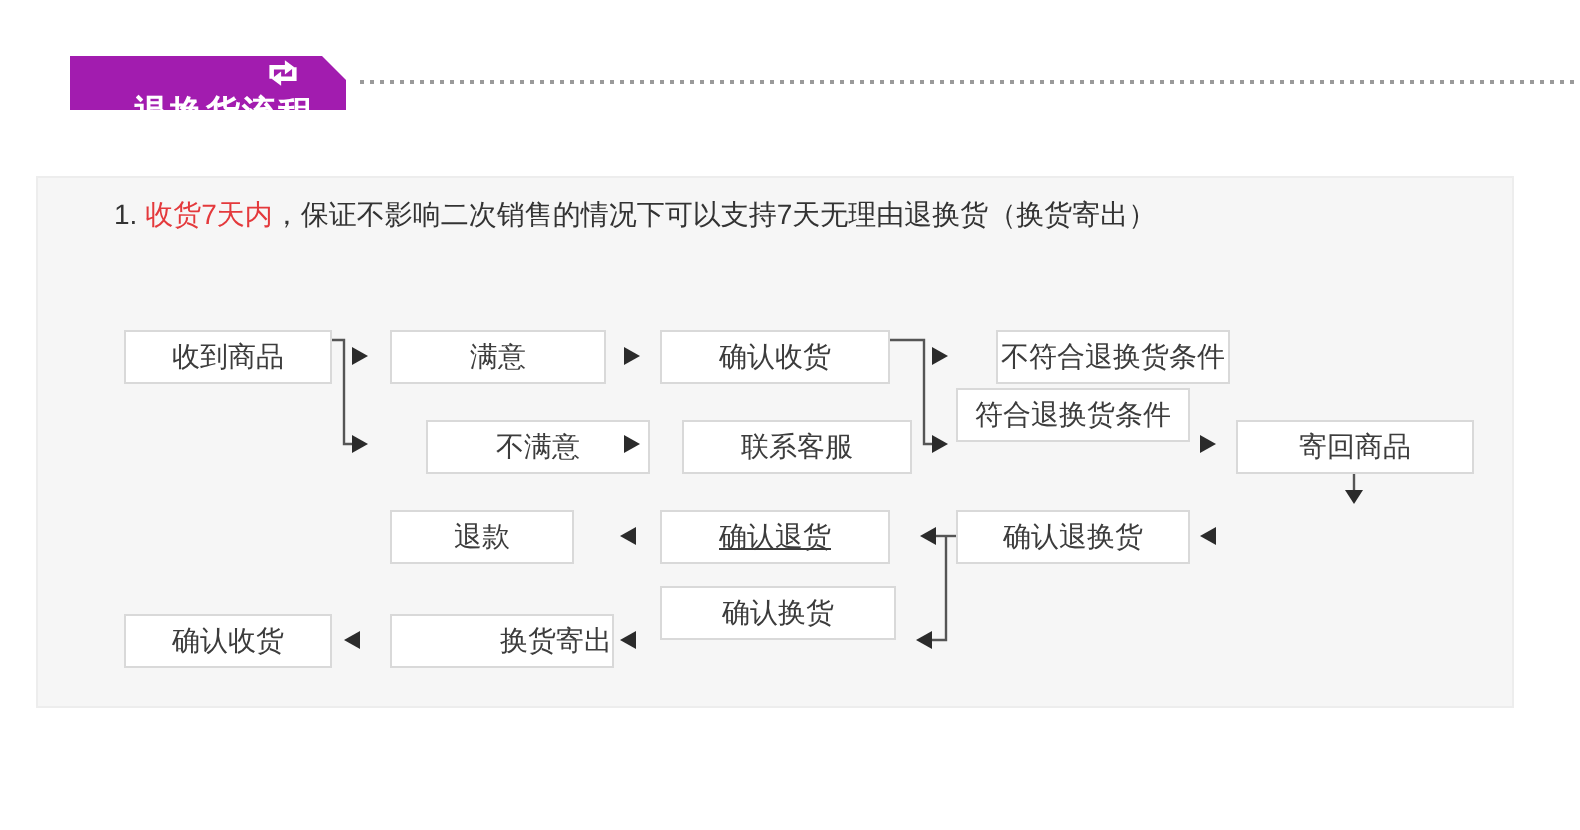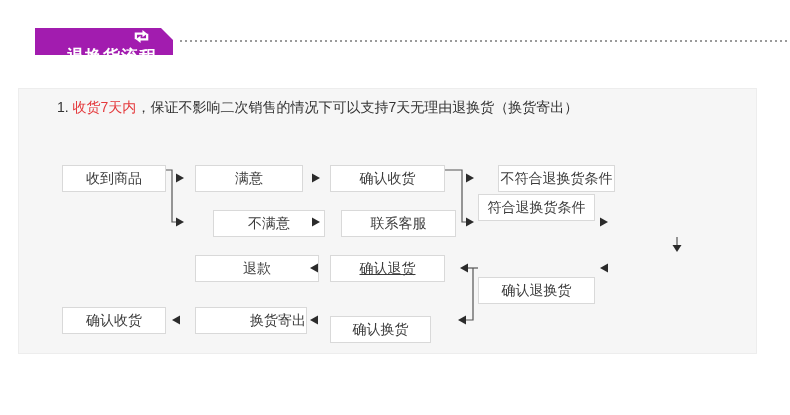--- a/index.html
+++ b/index.html
@@ -59,28 +59,29 @@
   </div>
 
   <div class="fbox" style="left:62px;  top:165px; width:104px;">收到商品</div>
   <div class="fbox" style="left:195px; top:165px; width:108px;">满意</div>
   <div class="fbox" style="left:330px; top:165px; width:115px;">确认收货</div>
   <div class="fbox" style="left:478px; top:165px; width:117px;margin-left:20px;">不符合退换货条件</div>
 
   <div class="fbox" style="left:213px; top:210px; width:112px;">不满意</div>
   <div class="fbox" style="left:341px; top:210px; width:115px;">联系客服</div>
   <div class="fbox" style="left:478px; top:194px; width:117px;">符合退换货条件</div>
+  <div class="fbox" style="left:618px; top:210px; width:119px;">寄回商品</div>
 
-  <div class="fbox" style="left:195px; top:255px; width:124px;">退款</div>
+  <div class="fbox" style="left:195px; top:255px; width:92px;">退款</div>
   <div class="fbox" style="left:330px; top:255px; width:115px;text-decoration:underline;">确认退货</div>
-  <div class="fbox" style="left:478px; top:255px; width:117px;margin-top:22px;">确认退换货</div>
+  <div class="fbox" style="left:478px; top:255px; width:117px;">确认退换货</div>
 
   <div class="fbox" style="left:62px;  top:307px; width:104px;">确认收货</div>
   <div class="fbox" style="left:195px; top:307px; width:112px;text-align:right;">换货寄出</div>
-  <div class="fbox" style="left:330px; top:316px; width:101px;">确认换货</div>
+  <div class="fbox" style="left:330px; top:293px; width:118px;">确认换货</div>
 
   <svg class="connectors" width="790" height="415">
     <g stroke="#555" stroke-width="1.2" fill="none">
       <path d="M166 170 H172 V222 H176"></path>
       <path d="M445 170 H462 V222 H466"></path>
       <path d="M677 237 V245"></path>
       <path d="M478 268 H468"></path>
       <path d="M473 268 V320 H466"></path>
     </g>
     <g fill="#2b2b2b">

